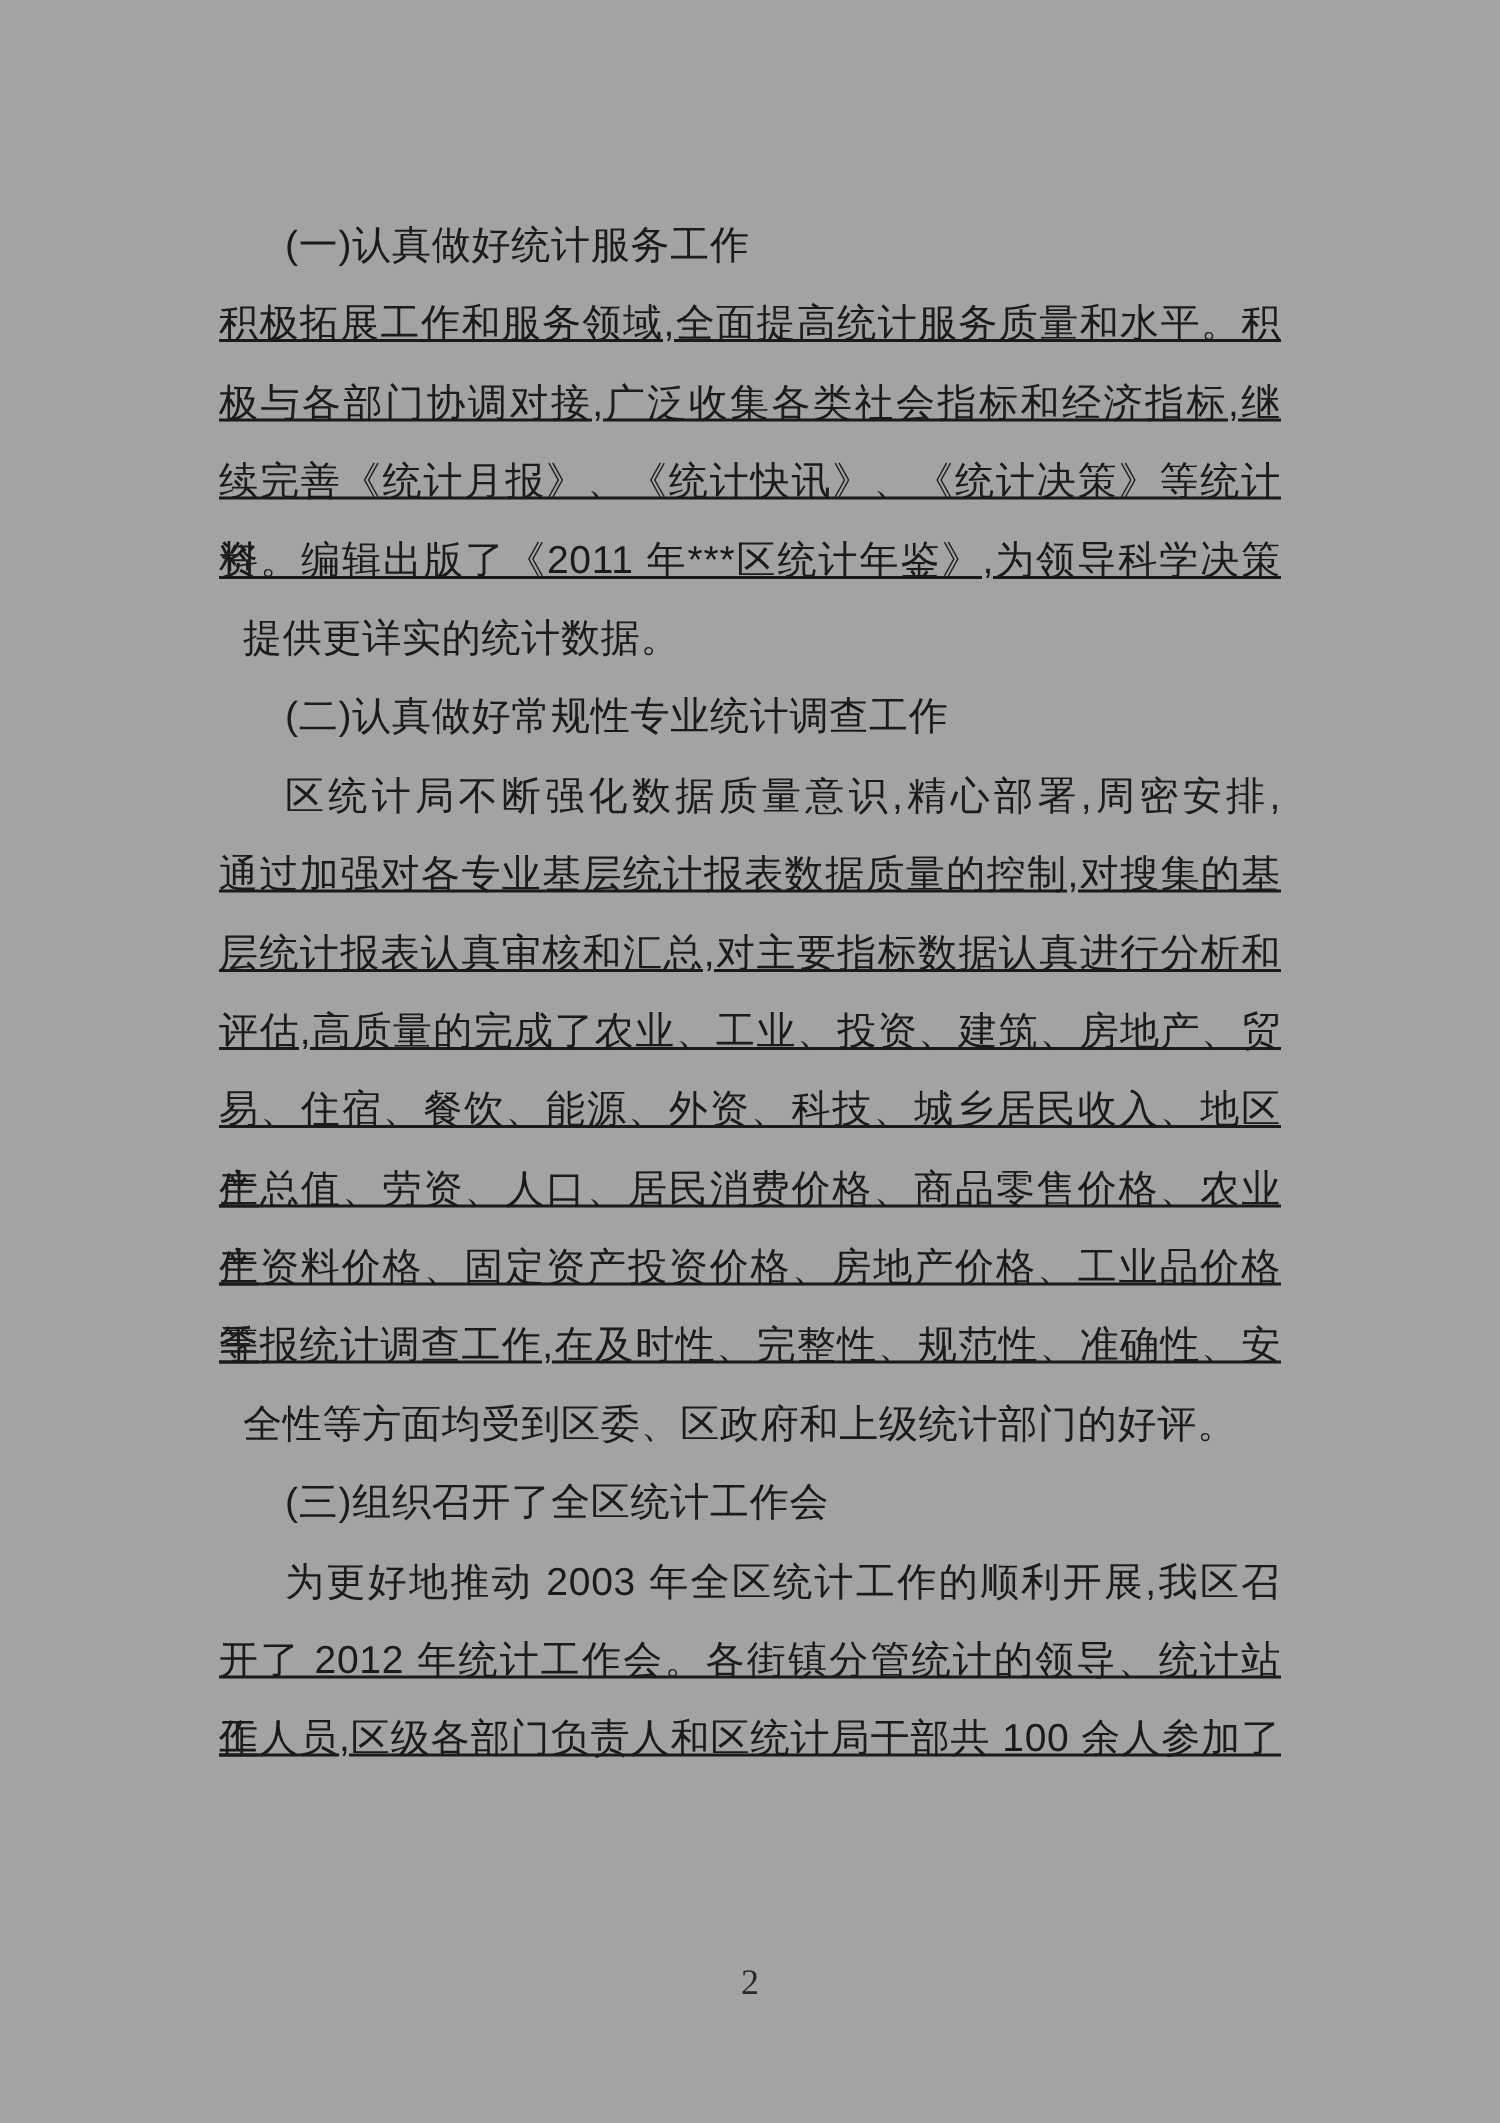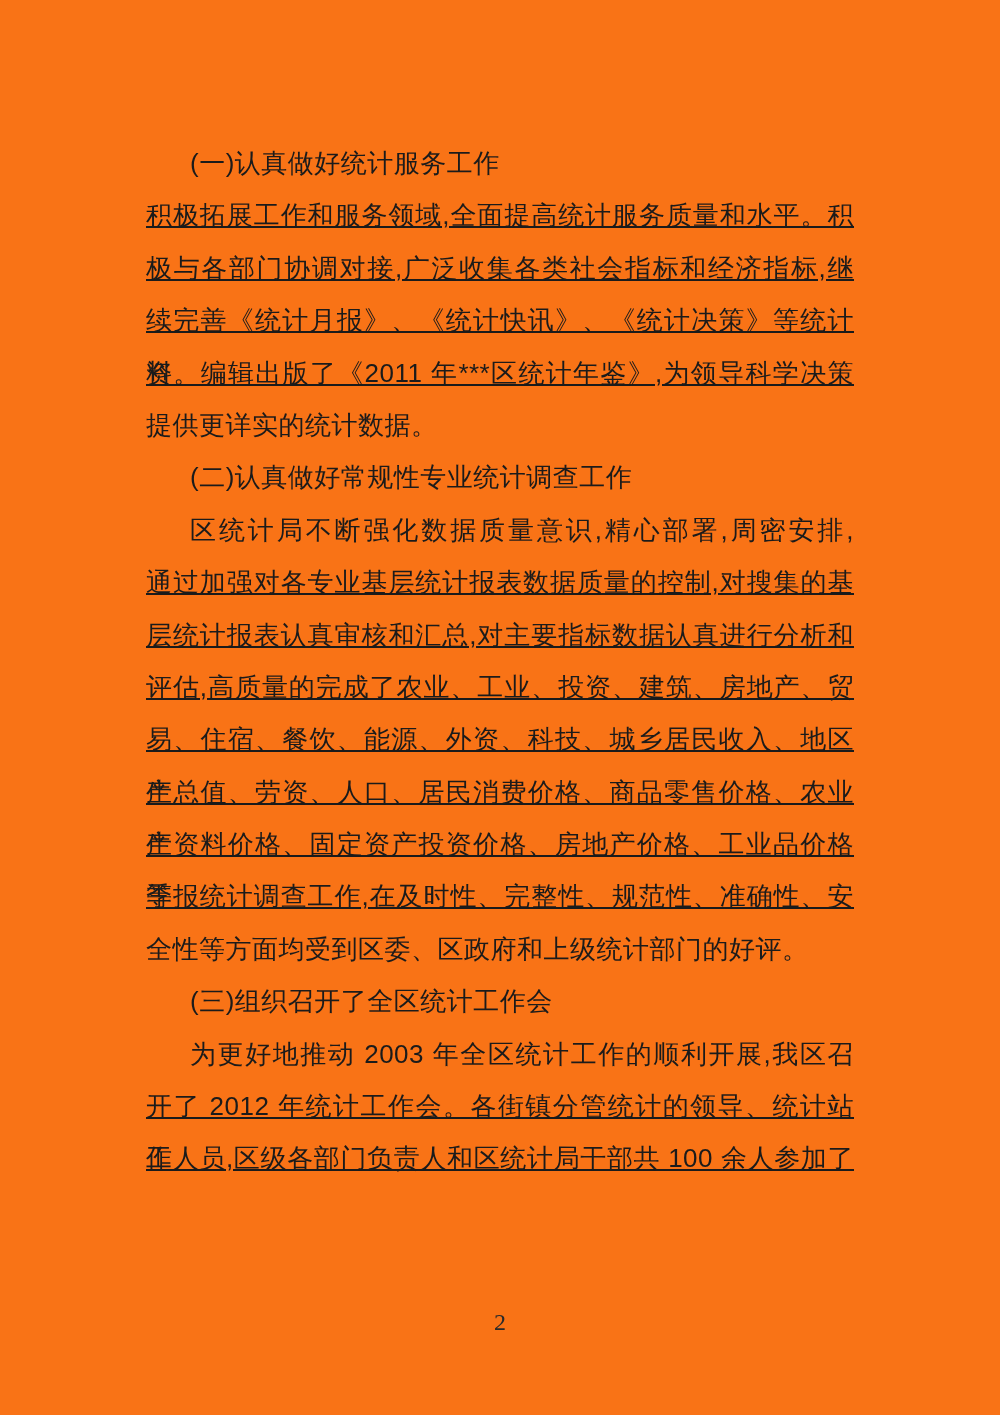--- a/index.html
+++ b/index.html
@@ -10,21 +10,21 @@
     width: 1000px;
     height: 1415px;
     background: #ffffff;
     position: relative;
     overflow: hidden;
     font-family: "Liberation Sans", sans-serif;
   }
   .page {
     position: absolute;
     inset: 0;
-    background: #f97316;
+    background: #a3a3a3;
   }
   .content {
     position: absolute;
     left: 146px;
     top: 137px;
     width: 708px;
     color: #1b1b1b;
     font-size: 26px;
   }
   .line {
@@ -45,20 +45,21 @@
   }
   
   .line.pm {
     text-align: justify;
     text-align-last: justify;
     text-decoration: underline;
   }
   
   .line.pl {
     text-align: left;
+    margin-left: 16px;
   }
   .page-number {
     position: absolute;
     left: 0;
     right: 0;
     top: 1309px;
     text-align: center;
     font-family: "Liberation Serif", serif;
     font-size: 24px;
     color: #2a2a2a;

